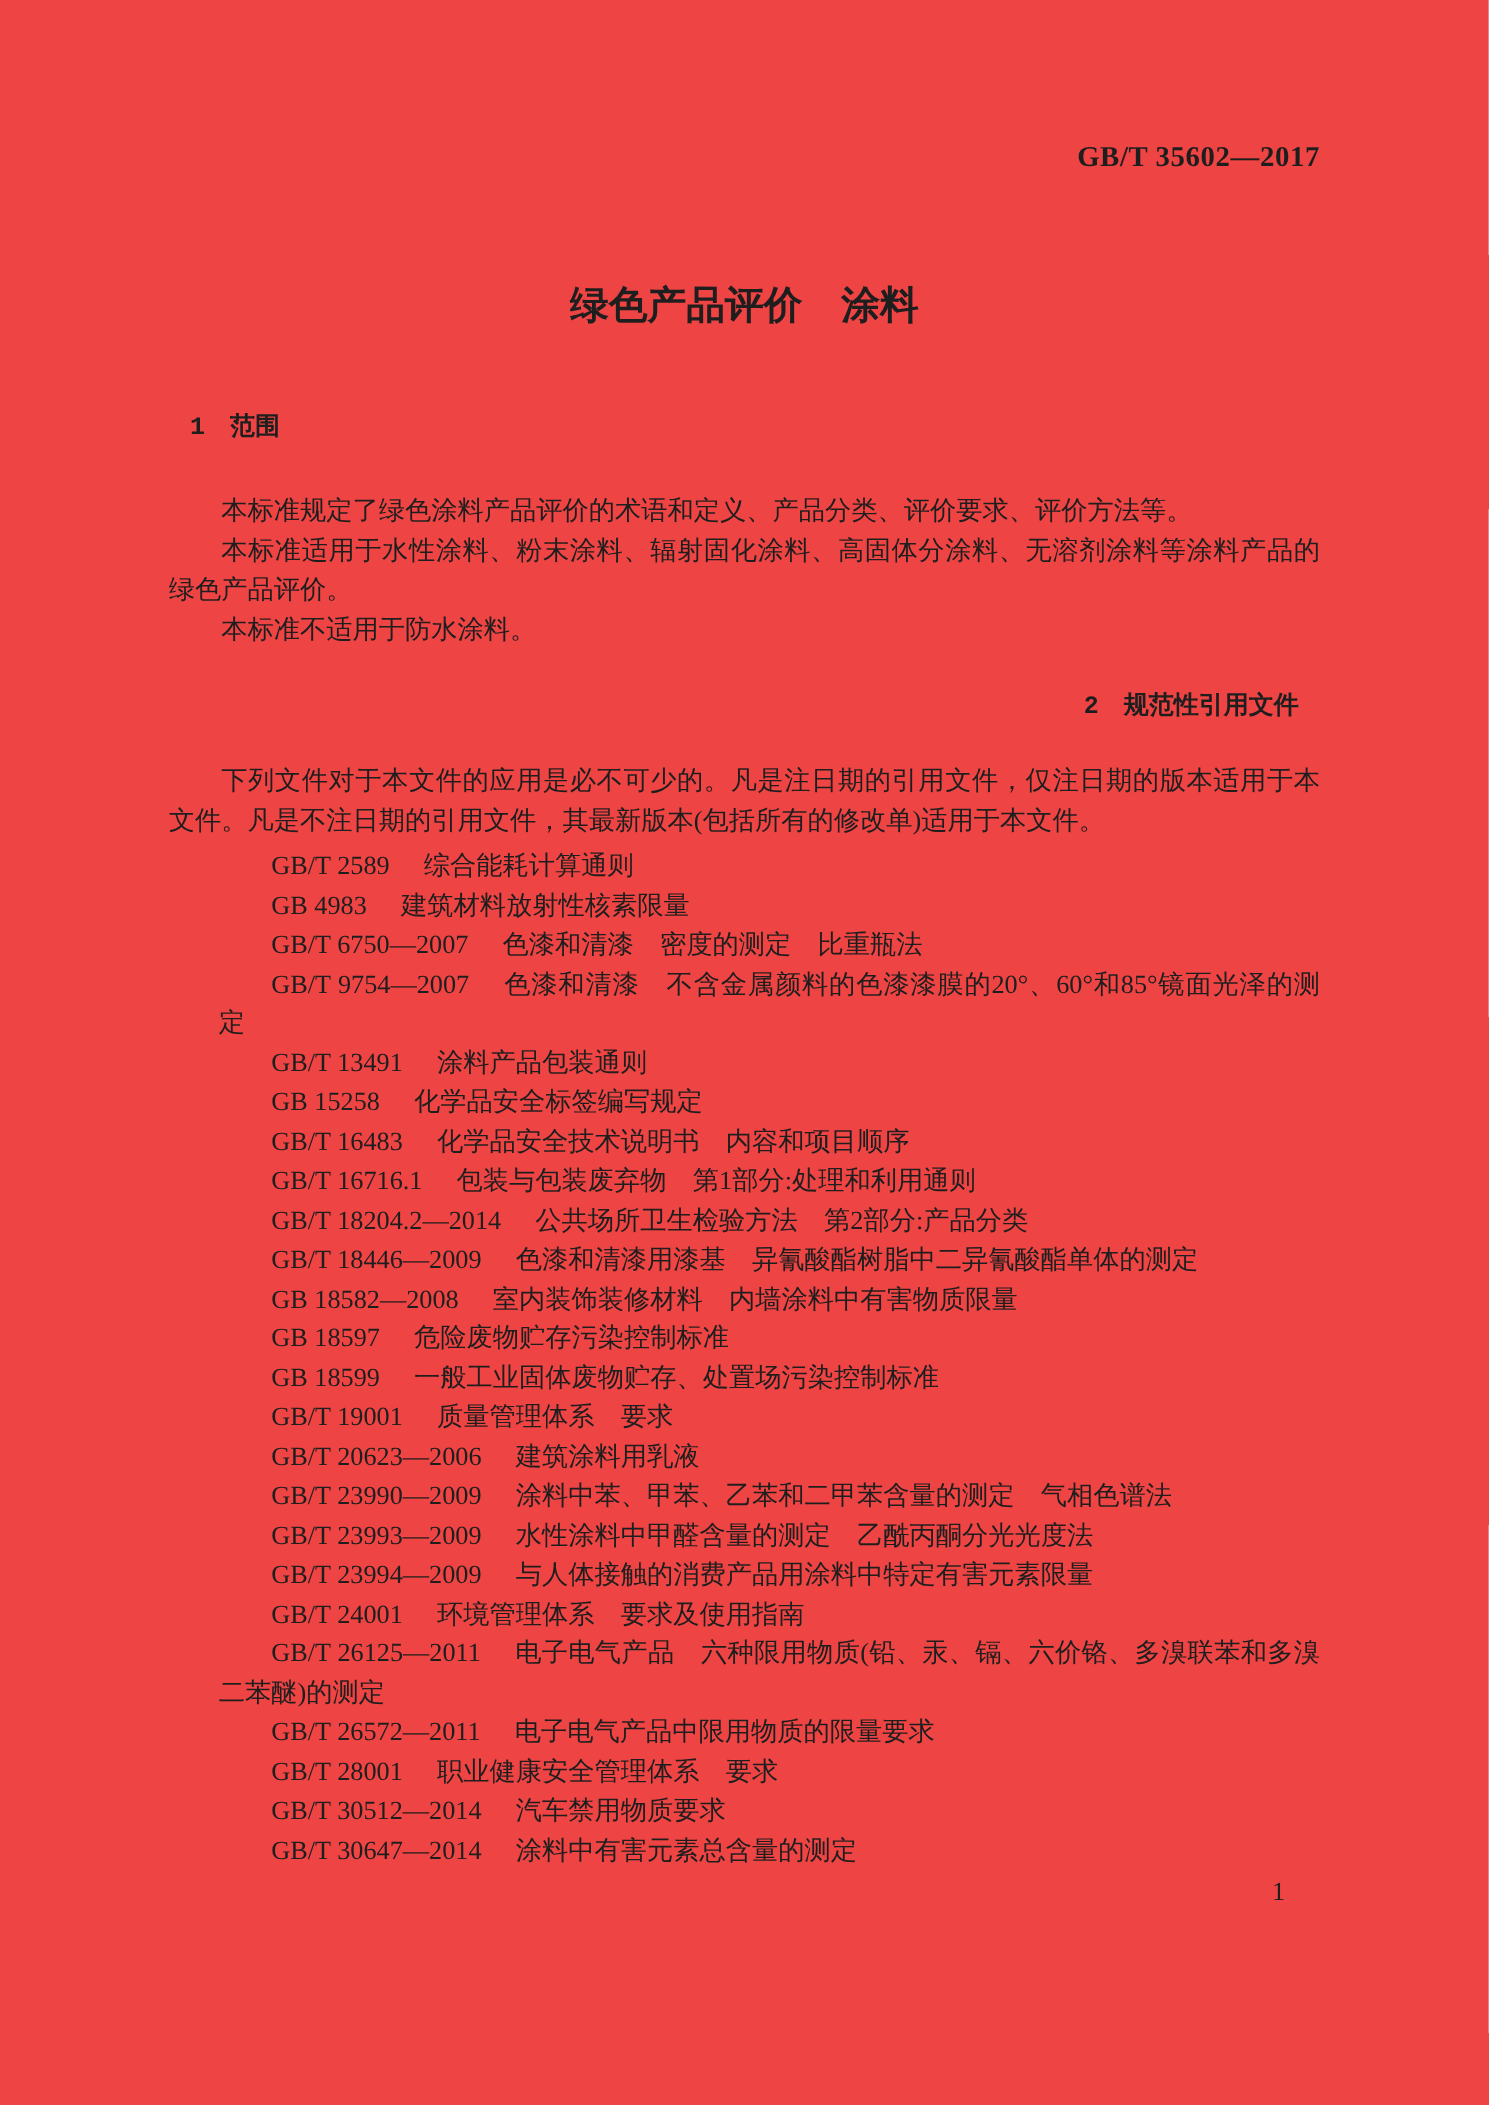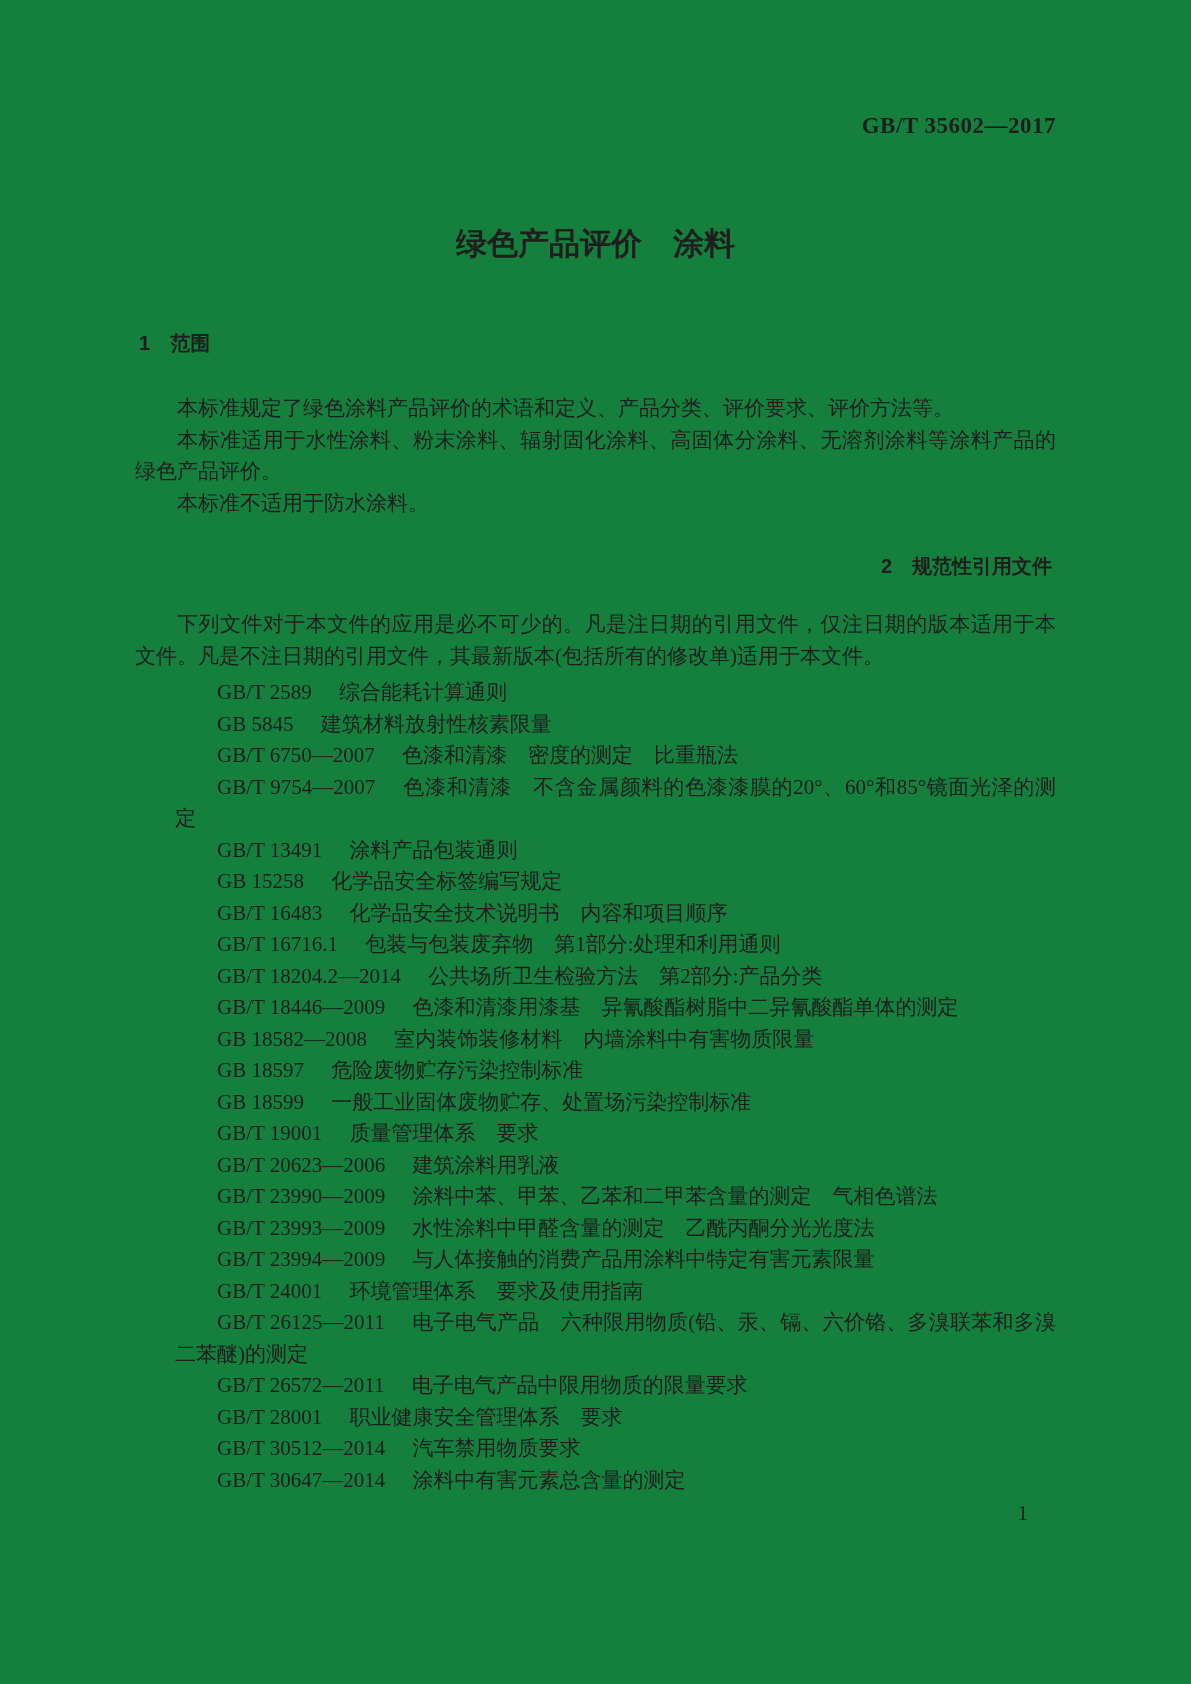--- a/index.html
+++ b/index.html
@@ -1,21 +1,21 @@
 <!DOCTYPE html>
 <html lang="zh"><head>
 <meta charset="utf-8">
 <style>
   html, body { margin: 0; padding: 0; background: #e8e8e8; }
   .page {
     position: relative;
     width: 1191px;
     height: 1684px;
     margin: 0 auto;
-    background: #15803d;
+    background: #ef4444;
     color: #1e1e1e;
     font-family: "Liberation Serif", "DejaVu Serif", serif;
     box-sizing: border-box;
     overflow: hidden;
   }
   .content { padding: 0 135px; }
 
   .std-number {
     padding-top: 112px;
     text-align: right;
@@ -29,25 +29,25 @@
   .doc-title {
     margin: 86px 0 0 0;
     text-align: center;
     font-family: "Liberation Sans", "DejaVu Sans", sans-serif;
     font-weight: bold;
     font-size: 31px;
     line-height: 36px;
   }
 
   .sec-heading {
-    font-family: Liberation Sans, sans-serif;
+    font-family: Liberation Mono, monospace;
     font-weight: bold;
     font-size: 20px;
     line-height: 26px;
-    margin: 4px;
+    margin: 17px;
   }
   .sec-heading .sec-num { margin-right: 1em; }
   #section-1 .sec-heading { margin-top: 68px; }
   #section-2 .sec-heading { margin-top: 34px; text-align: right; }
 
   .paras { margin-top: 37px; }
   #section-2 .paras { margin-top: 30px; }
 
   p.body, .refs p {
     margin: 0;
@@ -101,21 +101,21 @@
         <span class="sec-num">2</span><span>规范性引用文件</span>
       </h2>
       <div class="paras">
 
           <p class="body">下列文件对于本文件的应用是必不可少的。凡是注日期的引用文件，仅注日期的版本适用于本文件。凡是不注日期的引用文件，其最新版本(包括所有的修改单)适用于本文件。</p>
         </div>
       <div class="refs">
 
           <p><span class="ref-code">GB/T 2589</span><span>综合能耗计算通则</span></p>
 
-          <p><span class="ref-code">GB 5845</span><span>建筑材料放射性核素限量</span></p>
+          <p><span class="ref-code">GB 4983</span><span>建筑材料放射性核素限量</span></p>
 
 
           <p><span class="ref-code">GB/T 6750—2007</span><span>色漆和清漆　密度的测定　比重瓶法</span></p>
 
           <p><span class="ref-code">GB/T 9754—2007</span><span>色漆和清漆　不含金属颜料的色漆漆膜的20°、60°和85°镜面光泽的测定</span></p>
 
           <p><span class="ref-code">GB/T 13491</span><span>涂料产品包装通则</span></p>
 
           <p><span class="ref-code">GB 15258</span><span>化学品安全标签编写规定</span></p>
 

